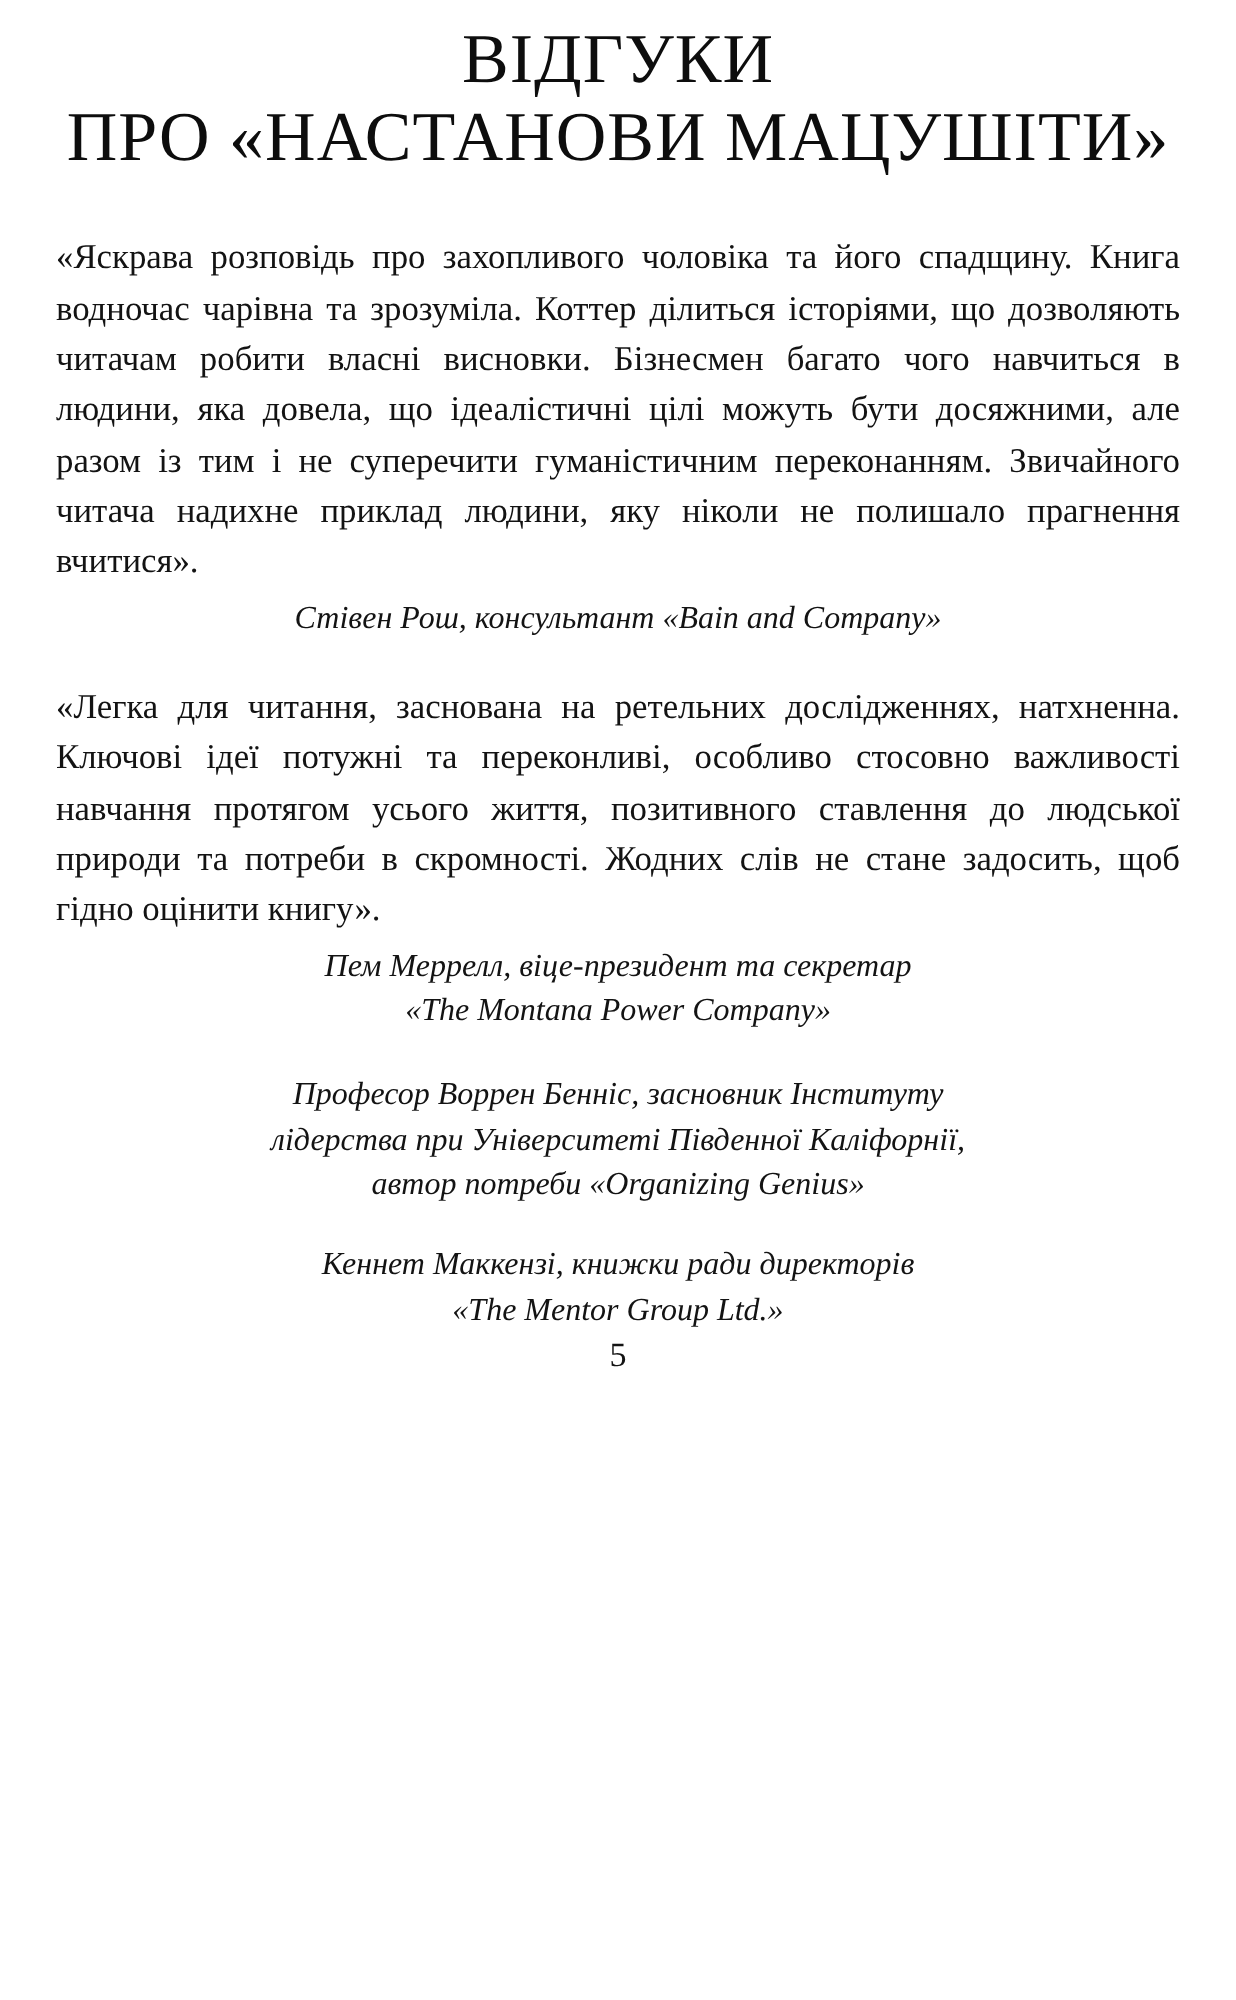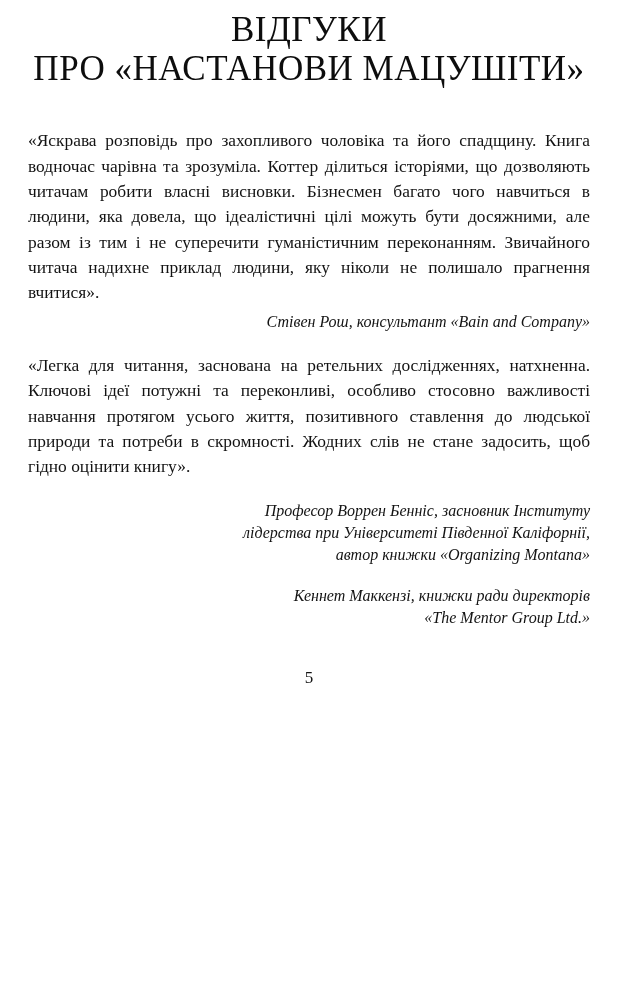--- a/index.html
+++ b/index.html
@@ -29,41 +29,42 @@
     font-weight: normal;
     margin: 0;
     padding-top: 10px;
     color: #0d0d0d;
   }
   .title .line {
     display: block;
     white-space: nowrap;
   }
   .content {
-    margin-top: 40px;
+    margin-top: 28px;
   }
   .quote {
     font-size: 17.4px;
     line-height: 1.455;
     text-align: justify;
     text-justify: inter-word;
     margin: 0 0 2px 0;
     color: #131313;
     hyphens: manual;
   }
   .attrib {
     font-size: 16px;
     line-height: 1.4;
     text-align: right;
     font-style: italic;
     margin: 5px 0 0 0;
     color: #131313;
   }
   .attrib .l {
     display: block;
+    text-align: center;
   }
   .block {
     margin-bottom: 22px;
   }
   .block.b1 { margin-bottom: 20px; }
   .block.b2 { margin-bottom: 20px; }
   .block.b3 { margin-bottom: 18px; }
   .pagenum {
     position: absolute;
     bottom: 20px;
@@ -88,27 +89,31 @@
 
     <div class="block b1">
       <p class="quote">«Яскрава розповідь про захопливого чоловіка та його спадщину. Книга водночас чарівна та зрозуміла. Коттер ділиться історіями, що дозволяють читачам робити влас­ні висновки. Бізнесмен багато чого навчиться в людини, яка довела, що ідеалістичні цілі можуть бути досяжни­ми, але разом із тим і не суперечити гуманістичним пе­реконанням. Звичайного читача надихне приклад люди­ни, яку ніколи не полишало прагнення вчитися».</p>
       <p class="attrib">
         <span class="l">Стівен Рош, консультант «Bain and Company»</span>
       </p>
     </div>
 
     <div class="block b2">
       <p class="quote">«Легка для читання, заснована на ретельних дослідженнях, натхненна. Ключові ідеї потужні та переконливі, особливо стосовно важливості навчання протягом усьо­го життя, позитивного ставлення до людської природи та потреби в скромності. Жодних слів не стане задосить, щоб гідно оцінити книгу».</p>
+      <p class="attrib">
+        <span class="l">Пем Меррелл, віце-президент та секретар</span>
+        <span class="l">«The Montana Power Company»</span>
+      </p>
     </div>
 
     <div class="block b3">
       <p class="attrib">
         <span class="l">Професор Воррен Бенніс, засновник Інституту</span>
         <span class="l">лідерства при Університеті Південної Каліфорнії,</span>
-        <span class="l">автор книжки «Organizing Montana»</span>
+        <span class="l">автор потреби «Organizing Genius»</span>
       </p>
     </div>
 
     <div class="block b4">
       <p class="attrib">
         <span class="l">Кеннет Маккензі, книжки ради директорів</span>
         <span class="l">«The Mentor Group Ltd.»</span>
       </p>
     </div>
 

